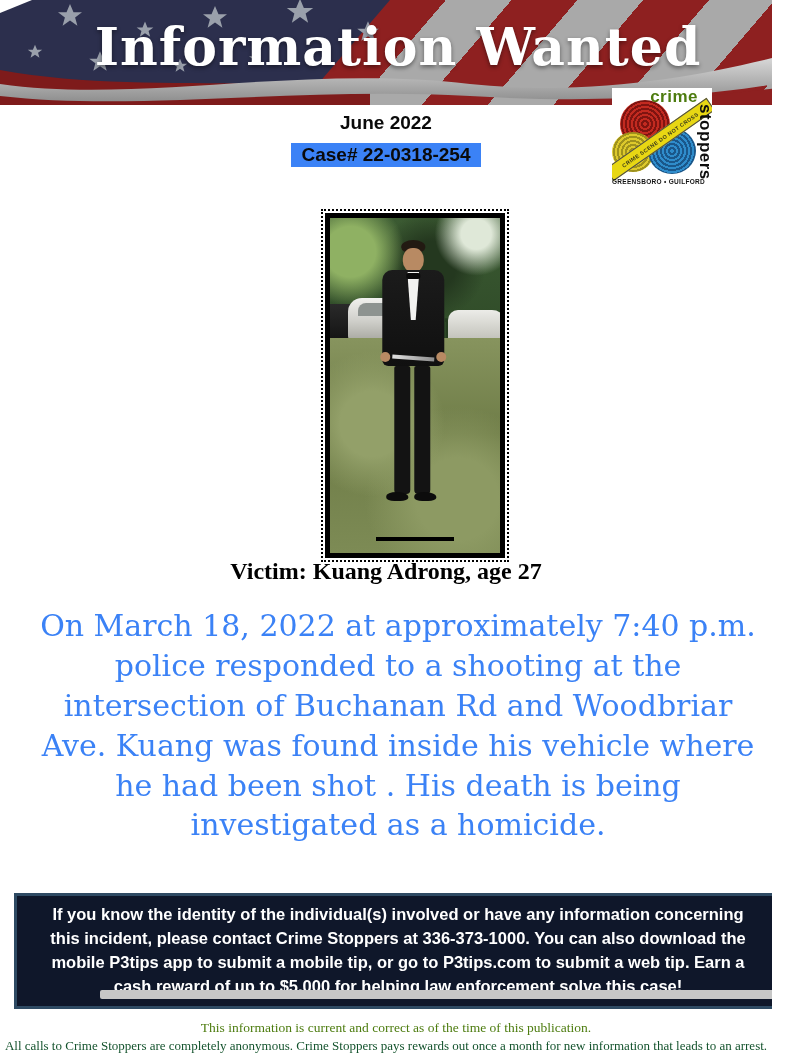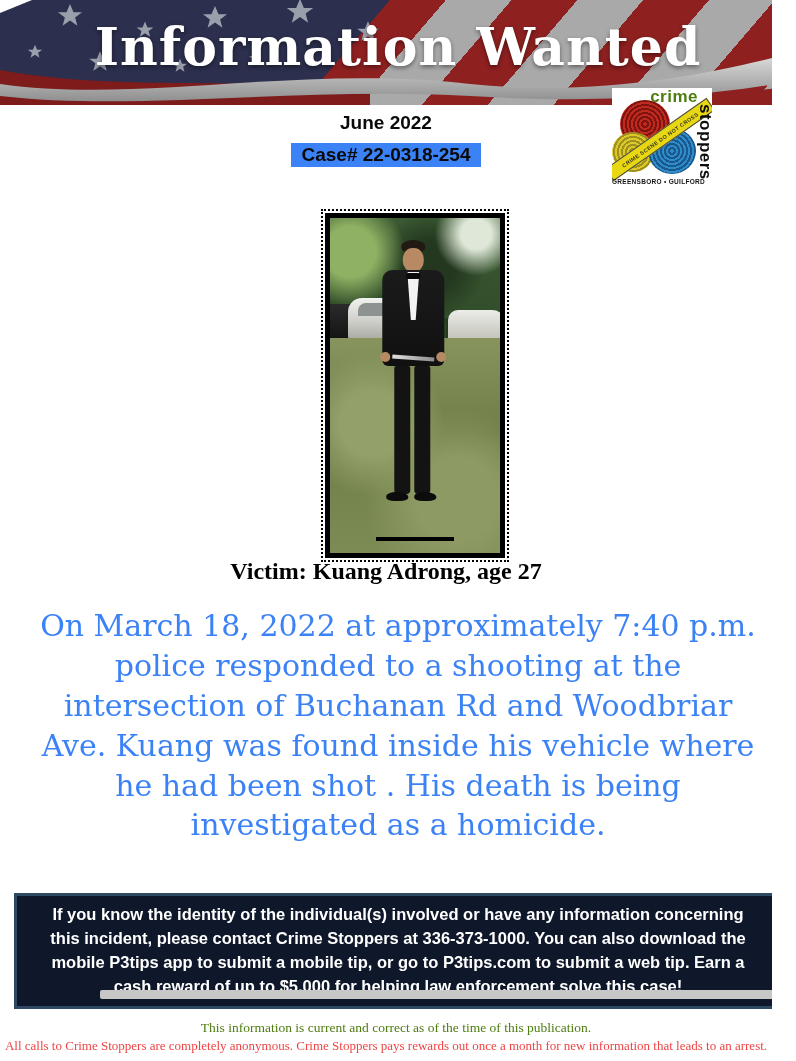--- a/index.html
+++ b/index.html
@@ -102,21 +102,21 @@
       font-size:16.5px;line-height:1.45;text-align:center;padding:7px 24px;}
   .banner-shadow{position:absolute;top:990px;left:100px;width:690px;height:9px;
       background:#c7c7c7;border-radius:2px;}
 
   
   .disclosure-heading{position:absolute;top:997px;left:0;width:100%;text-align:center;
       font-weight:bold;font-size:17px;color:#000;}
   .disclosure-line1{position:absolute;top:1020px;left:10px;width:100%;text-align:center;
       font-family:"Liberation Serif",serif;font-size:13.5px;color:#4d7c0f;}
   .disclosure-line2{position:absolute;top:1038px;left:0;width:100%;text-align:center;
-      font-family:"Liberation Serif",serif;font-size:13px;color:#ef4444;}
+      font-family:"Liberation Serif",serif;font-size:13px;color:#14532d;}
 </style>
 </head>
 <body>
 
 <div class="flyer">
 
   <div class="flag-banner">
     <svg viewBox="0 0 796 105" preserveAspectRatio="none">
       <defs>
         <linearGradient id="gwave" x1="0" y1="0" x2="0" y2="1">

